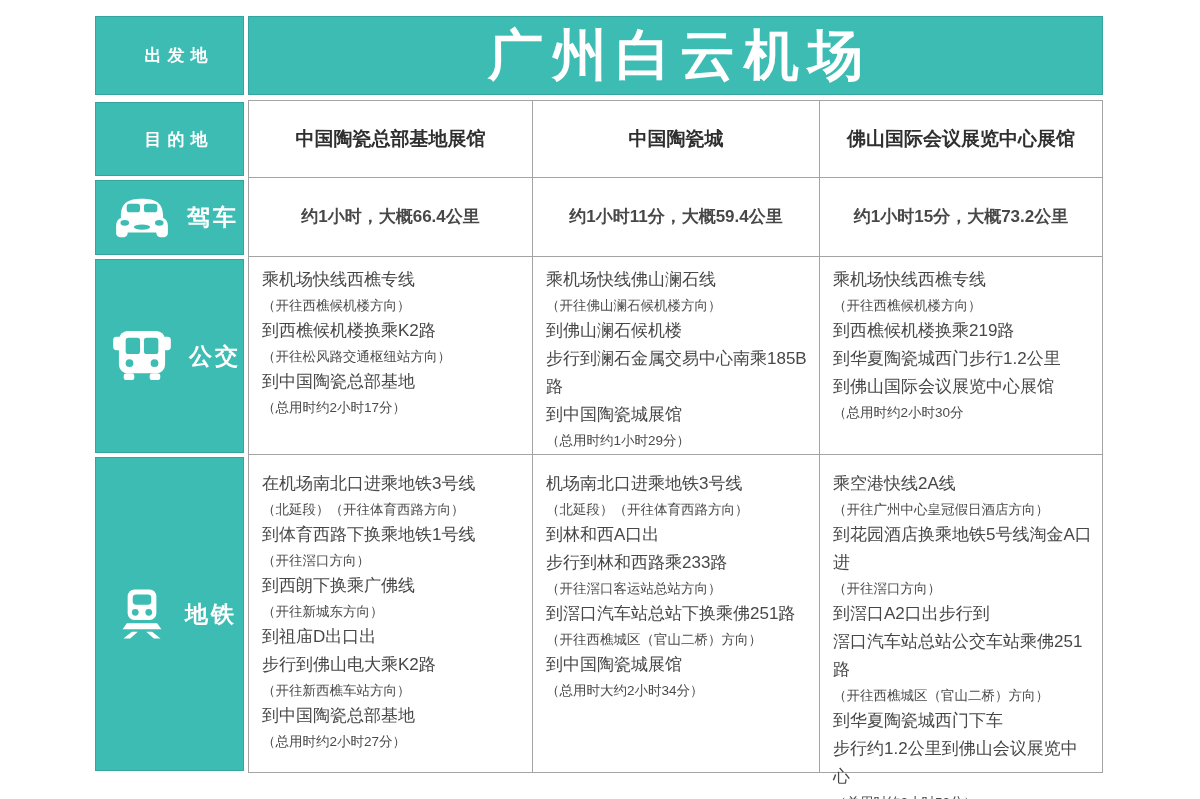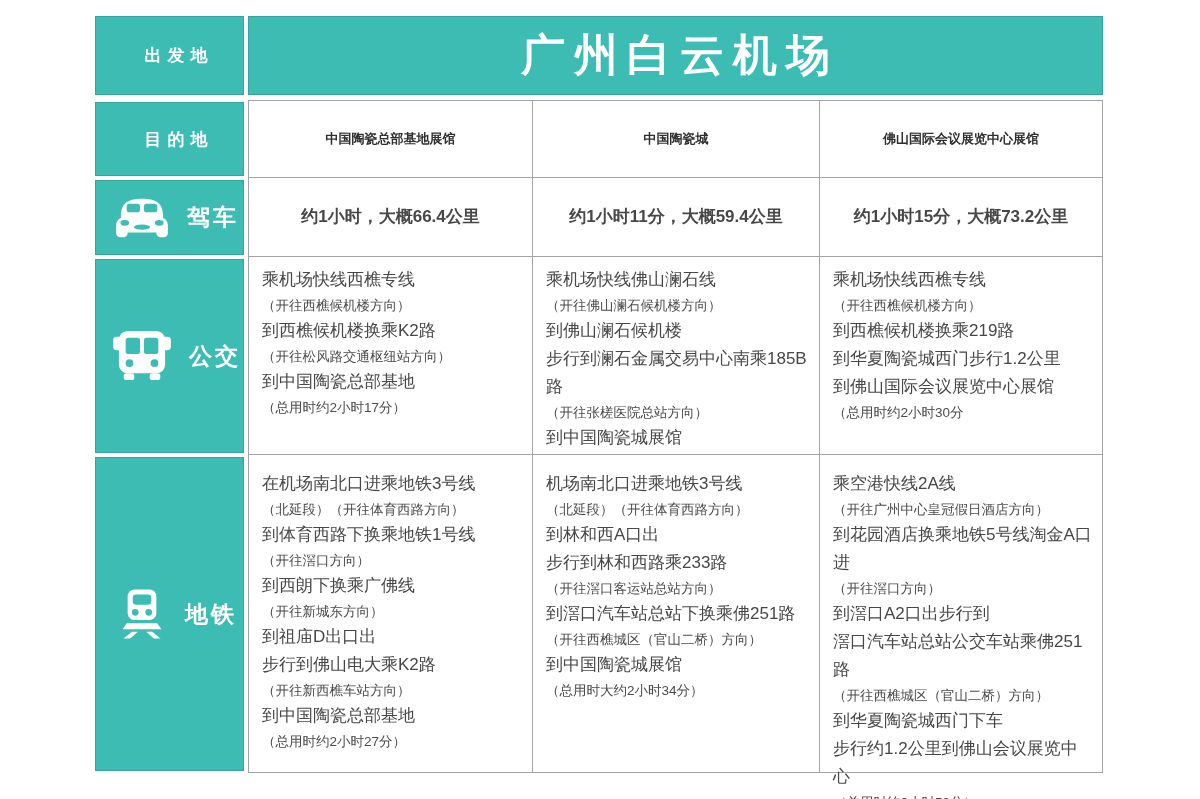--- a/index.html
+++ b/index.html
@@ -32,33 +32,33 @@
   .mode{gap:13px;}
   .mode .mode-label{font-size:23px;font-weight:bold;letter-spacing:3px;text-indent:3px;}
   .mode svg{flex:0 0 auto;}
   
   .banner{
     grid-column:2 / 5;
     background:var(--teal);
     border:1px solid var(--teal-border);
     margin:0 0 5px 0;
     display:flex;align-items:center;justify-content:center;
-    color:#fff;font-size:44px;font-weight:bold;letter-spacing:9px;text-indent:9px;
+    color:#fff;font-size:55px;font-weight:bold;letter-spacing:9px;text-indent:9px;
   }
   
   .ccell{
     background:#fff;
     border-right:1px solid var(--border);
     border-bottom:1px solid var(--border);
     color:var(--text);
   }
   .ccell.col-first{border-left:1px solid var(--border);}
   .ccell.row-top{border-top:1px solid var(--border);}
   .hcell{display:flex;align-items:center;justify-content:center;
-    font-size:13px;font-weight:bold;color:var(--head);}
+    font-size:19px;font-weight:bold;color:var(--head);}
   .drive{display:flex;align-items:center;justify-content:center;font-weight:bold;}
   .drive .line.main{font-size:17px;line-height:26px;}
   .route{padding:9px 8px 0 13px;}
   .route.metro{padding-top:15px;}
   .line.main{font-size:17px;line-height:28px;color:var(--text);}
   .line.sub{font-size:13.5px;line-height:23px;color:#4a4a4a;}
 </style>
 </head>
 <body>
 
@@ -126,21 +126,20 @@
         <div class="line main">到西樵候机楼换乘K2路</div>
         <div class="line sub">（开往松风路交通枢纽站方向）</div>
         <div class="line main">到中国陶瓷总部基地</div>
         <div class="line sub">（总用时约2小时17分）</div>
       </div>
     <div class="ccell route">
         <div class="line main">乘机场快线佛山澜石线</div>
         <div class="line sub">（开往佛山澜石候机楼方向）</div>
         <div class="line main">到佛山澜石候机楼</div>
         <div class="line main">步行到澜石金属交易中心南乘185B路</div>
-        <div class="line sub">（开往张槎医院总站方向）</div>
         <div class="line main">到中国陶瓷城展馆</div>
         <div class="line sub">（总用时约1小时29分）</div>
       </div>
     <div class="ccell route">
         <div class="line main">乘机场快线西樵专线</div>
         <div class="line sub">（开往西樵候机楼方向）</div>
         <div class="line main">到西樵候机楼换乘219路</div>
         <div class="line main">到华夏陶瓷城西门步行1.2公里</div>
         <div class="line main">到佛山国际会议展览中心展馆</div>
         <div class="line sub">（总用时约2小时30分</div>

